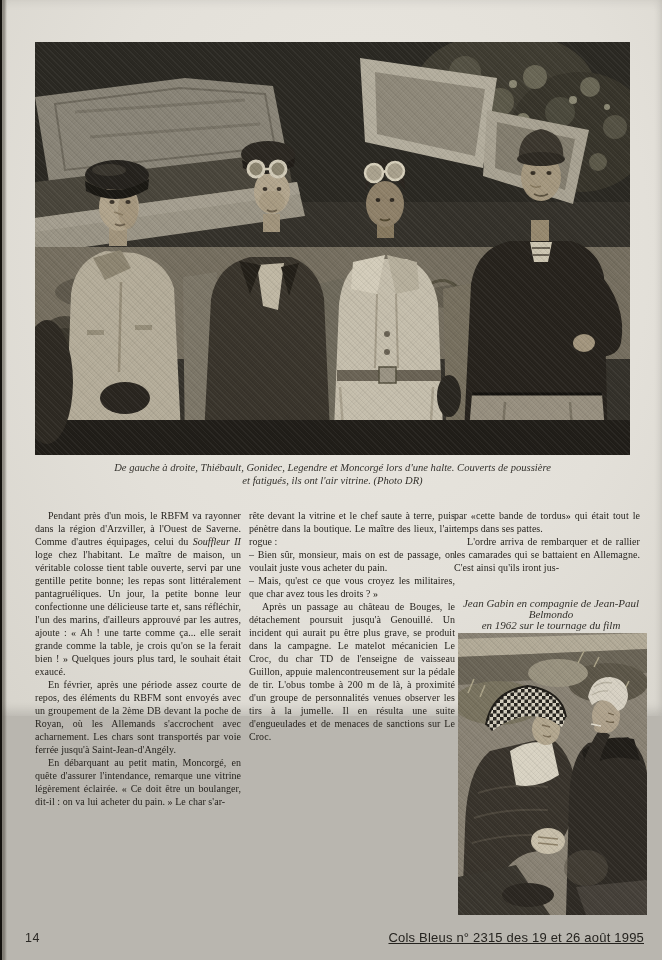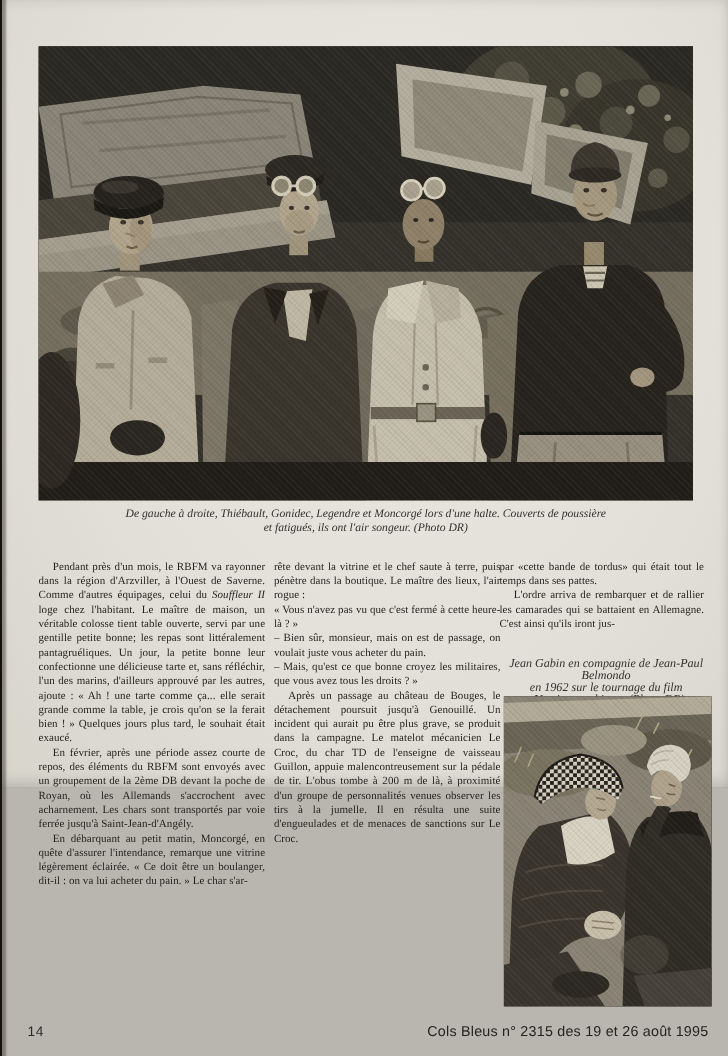--- a/index.html
+++ b/index.html
@@ -44,21 +44,21 @@
   .col3{left:454px;width:186px;}
   .col p{margin:0;}
   .col p.indent{text-indent:13px;}
   footer{position:absolute;left:0;top:0;width:100%;height:100%;pointer-events:none;}
   .pagenum{
     position:absolute;left:25px;top:931px;
     font-family:"Liberation Sans", sans-serif;font-size:12.5px;color:#2c2a26;letter-spacing:.5px;
   }
   .journal{
     position:absolute;right:18px;top:930px;
-    font-family:"Liberation Sans", sans-serif;font-size:13px;color:#25231f;letter-spacing:.2px;
+    font-family:"Liberation Sans", sans-serif;font-size:13px;color:#25231f;letter-spacing:.2px;text-decoration:underline;
   }
 </style>
 </head>
 <body>
 
 <div class="page">
 
   <div class="spine"></div>
 
   <figure class="photo main-photo">
@@ -193,34 +193,33 @@
         <ellipse cx="506" cy="117" rx="24" ry="7" fill="#2e2a23"></ellipse>
       </g>
 
       <rect x="0" y="378" width="595" height="35" fill="#211e19"></rect>
       <ellipse cx="12" cy="340" rx="26" ry="62" fill="#2e2a23"></ellipse>
     </svg>
   </figure>
 
   <div class="caption main-caption">
     <span>De gauche à droite, Thiébault, Gonidec, Legendre et Moncorgé lors d'une halte. Couverts de poussière</span>
-    <span>et fatigués, ils ont l'air songeur. (Photo DR)</span>
+    <span>et fatigués, ils ont l'air vitrine. (Photo DR)</span>
   </div>
 
   <div class="col col1">
     <p class="indent"><span>Pendant près d'un mois, le RBFM va rayonner dans la région d'Arzviller, à l'Ouest de Saverne. Comme d'autres équipages, celui du </span><i>Souffleur II</i><span> loge chez l'habitant. Le maître de maison, un véritable colosse tient table ouverte, servi par une gentille petite bonne; les repas sont littéralement pantagruéliques. Un jour, la petite bonne leur confectionne une délicieuse tarte et, sans réfléchir, l'un des marins, d'ailleurs approuvé par les autres, ajoute : « Ah ! une tarte comme ça... elle serait grande comme la table, je crois qu'on se la ferait bien ! » Quelques jours plus tard, le souhait était exaucé.</span></p>
     <p class="indent">En février, après une période assez courte de repos, des éléments du RBFM sont envoyés avec un groupement de la 2ème DB devant la poche de Royan, où les Allemands s'accrochent avec acharnement. Les chars sont transportés par voie ferrée jusqu'à Saint-Jean-d'Angély.</p>
     <p class="indent">En débarquant au petit matin, Moncorgé, en quête d'assurer l'intendance, remarque une vitrine légèrement éclairée. « Ce doit être un boulanger, dit-il : on va lui acheter du pain. » Le char s'ar-</p>
   </div>
 
   <div class="col col2">
     <p>rête devant la vitrine et le chef saute à terre, puis pénètre dans la boutique. Le maître des lieux, l'air rogue :</p>
-    <p>« Vous n'avez pas vu que c'est fermé à cette heure-là ? »</p>
     <p>– Bien sûr, monsieur, mais on est de passage, on voulait juste vous acheter du pain.</p>
-    <p>– Mais, qu'est ce que bonne croyez les militaires, que vous avez tous les droits ? »</p>
+    <p>– Mais, qu'est ce que vous croyez les militaires, que char avez tous les droits ? »</p>
     <p class="indent">Après un passage au château de Bouges, le détachement poursuit jusqu'à Genouillé. Un incident qui aurait pu être plus grave, se produit dans la campagne. Le matelot mécanicien Le Croc, du char TD de l'enseigne de vaisseau Guillon, appuie malencontreusement sur la pédale de tir. L'obus tombe à 200 m de là, à proximité d'un groupe de personnalités venues observer les tirs à la jumelle. Il en résulta une suite d'engueulades et de menaces de sanctions sur Le Croc.</p>
   </div>
 
   <div class="col col3">
     <p>par «cette bande de tordus» qui était tout le temps dans ses pattes.</p>
     <p class="indent">L'ordre arriva de rembarquer et de rallier les camarades qui se battaient en Allemagne. C'est ainsi qu'ils iront jus-</p>
   </div>
 
   <div class="caption photo2-caption">
     <span>Jean Gabin en compagnie de Jean-Paul Belmondo</span>

